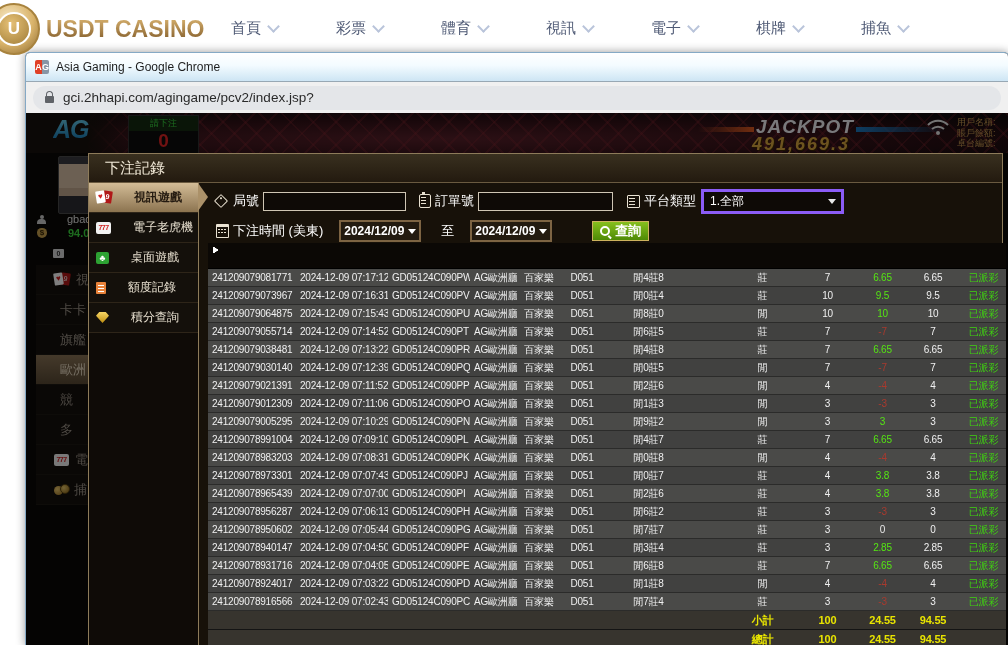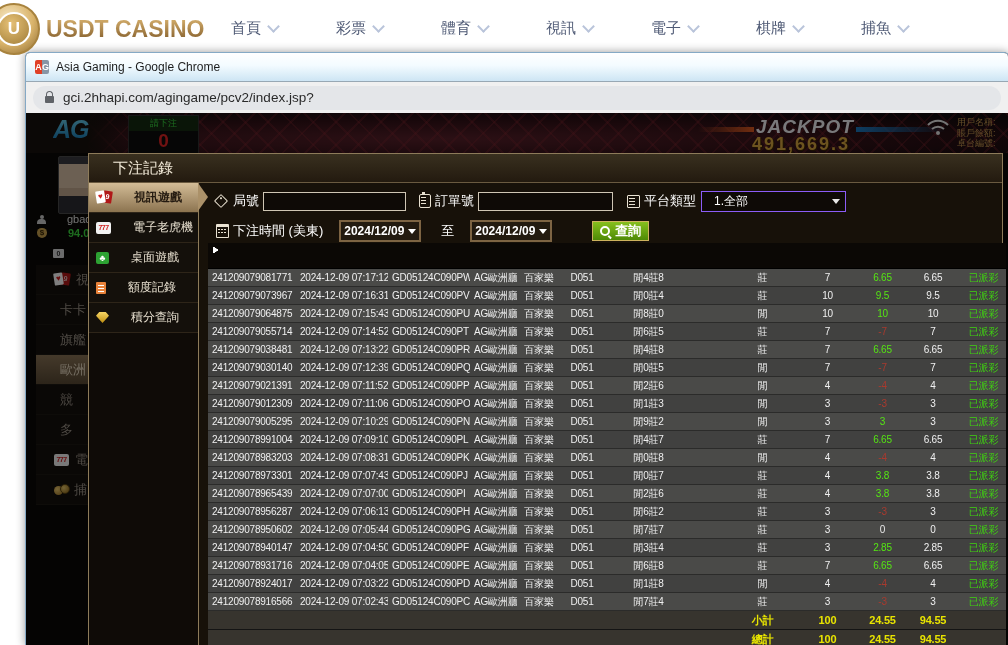--- a/index.html
+++ b/index.html
@@ -59,21 +59,21 @@
        border:1px solid #303030;text-align:center}
   .bet-label{font-size:9px;color:#38d83e;background:#142а10;background:#142a10;padding:1px 0}
   .bet-value{font-size:19px;font-weight:bold;color:#e02424;line-height:20px}
   .jackpot{position:absolute;left:730px;top:3px;font-size:19px;font-weight:bold;font-style:italic;
        color:#f2f3f7;letter-spacing:1px}
   .jackpot::before{content:"";position:absolute;left:-58px;top:11px;width:56px;height:5px;
        background:linear-gradient(90deg,transparent,#e05a20)}
   .jackpot::after{content:"";position:absolute;right:-92px;top:11px;width:90px;height:5px;
        background:linear-gradient(90deg,#1a7ac2,transparent)}
   .jackpot-value{position:absolute;left:726px;top:21px;font-size:18px;font-weight:bold;
-       color:#d9a63e;letter-spacing:2px;text-shadow:1px 1px 0 #3a2400}
+       font-style:italic;color:#d9a63e;letter-spacing:2px;text-shadow:1px 1px 0 #3a2400}
   .wifi{position:absolute;left:900px;top:5px}
   .user-info{position:absolute;left:931px;top:4px;font-size:9px;color:#c89a50;line-height:10.5px;white-space:nowrap}
   .avatar{position:absolute;left:32px;top:43px;width:46px;height:56px;border:1px solid #4a4a4a;border-radius:2px;
        background:linear-gradient(180deg,#3a3b40 0 12%,#d9c0a6 12% 55%,#c3a98e 55% 70%,#2c2d33 70%)}
   .u-line{position:absolute;left:11px;display:flex;align-items:center;gap:21px;font-size:11px;color:#e2e2e2}
   .u-name{top:100px}
   .u-bal{top:114px;color:#3bd83e;font-weight:bold}
   .u-dep{top:132px;left:27px;font-size:12px;color:#ececec}
   .ic-person{width:9px;height:9px;position:relative;flex:none}
   .ic-person::before{content:"";position:absolute;left:2.5px;top:0;width:4px;height:4px;border-radius:50%;background:#cfcfcf}
@@ -128,35 +128,35 @@
   .ic-mag::after{content:"";position:absolute;left:7px;top:7px;width:4px;height:2px;background:#fff;
        transform:rotate(45deg);transform-origin:0 0}
   .ic-play{width:13px;height:13px;border-radius:50%;margin:0 auto;
        background:radial-gradient(circle at 35% 30%,#ff6a55,#cf0f0f 70%);cursor:pointer}
   .ic-play::after{content:"";position:absolute;left:5px;top:3.5px;border-left:5px solid #fff;
        border-top:3px solid transparent;border-bottom:3px solid transparent}
   
   .modal{position:absolute;left:62px;top:40px;width:915px;height:493px;background:#171109;
        border:1px solid #8d7b5a;box-sizing:border-box}
   .modal-title{height:28px;background:linear-gradient(180deg,#39301f,#231a0f);display:flex;
-       align-items:center;padding-left:24px;color:#f2ead8;font-size:15px;border-bottom:1px solid #6a5a40}
+       align-items:center;padding-left:16px;color:#f2ead8;font-size:15px;border-bottom:1px solid #6a5a40}
   .modal-menu{position:absolute;left:0;top:29px;bottom:0;width:109px;background:#0f0b07;
        border-right:1px solid #8d7b5a}
   .menu-item{height:29px;display:flex;align-items:center;gap:22px;padding-left:7px;color:#e8e0d0;
        font-size:12px;border-bottom:1px solid #2e2519;position:relative;cursor:pointer;background:#14100b}
   .menu-item.active{background:linear-gradient(180deg,#d3bc97,#8c7450);color:#241a10;font-weight:bold}
   .menu-item.active::after{content:"";position:absolute;right:-10px;top:0;z-index:6;
        border-top:14.5px solid transparent;border-bottom:14.5px solid transparent;border-left:10px solid #ab9169}
   .modal-body{position:absolute;left:110px;top:29px;right:0;bottom:0;background:#171109}
   .frow{display:flex;align-items:center;height:24px;margin:6px 0 0 17px;color:#fff}
   .flabel{font-size:13px;font-weight:normal;color:#fff;white-space:nowrap}
   .f-input{width:133px;height:17px;background:#0e0a06;border:1px solid #cfc6b4;margin-left:4px;
        color:#fff;font-size:12px;padding:0 4px;outline:none}
-  .f-select{width:131px;height:19px;background:#0e0a06;border:1px solid #8b5cf6;color:#fff;font-size:12px;
-       display:flex;align-items:center;padding-left:12px;margin-left:5px;position:relative;cursor:pointer}
+  .f-select{width:131px;height:19px;background:#0e0a06;border:3px solid #8b5cf6;color:#fff;font-size:12px;
+       display:flex;align-items:center;padding-left:6px;margin-left:5px;position:relative;cursor:pointer}
   .sel-arrow{position:absolute;right:5px;top:7px;border-left:4px solid transparent;
        border-right:4px solid transparent;border-top:5px solid #e8e8e8}
   .frow2{}
   .f-date{width:78px;height:18px;background:#231b10;border:2px solid #7d6443;color:#fff;font-weight:bold;
        font-size:12px;display:flex;align-items:center;justify-content:center;gap:4px;cursor:pointer}
   .tri{border-left:4px solid transparent;border-right:4px solid transparent;border-top:5px solid #fff}
   .to-label{margin:0 16px 0 20px}
   .btn-search{height:20px;margin-left:40px;padding:0 7px;display:flex;align-items:center;gap:5px;
        background:linear-gradient(180deg,#86bf1e,#4e8a05);border:1px solid #cdb25e;color:#fff;
        font-weight:bold;font-size:13px;cursor:pointer;font-family:inherit}

